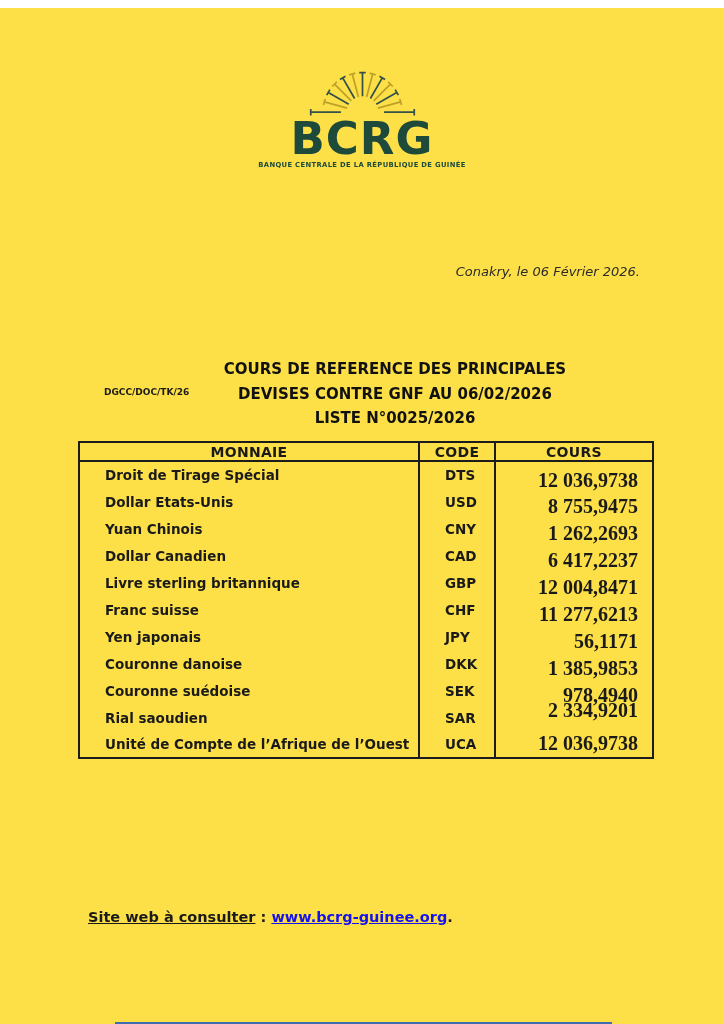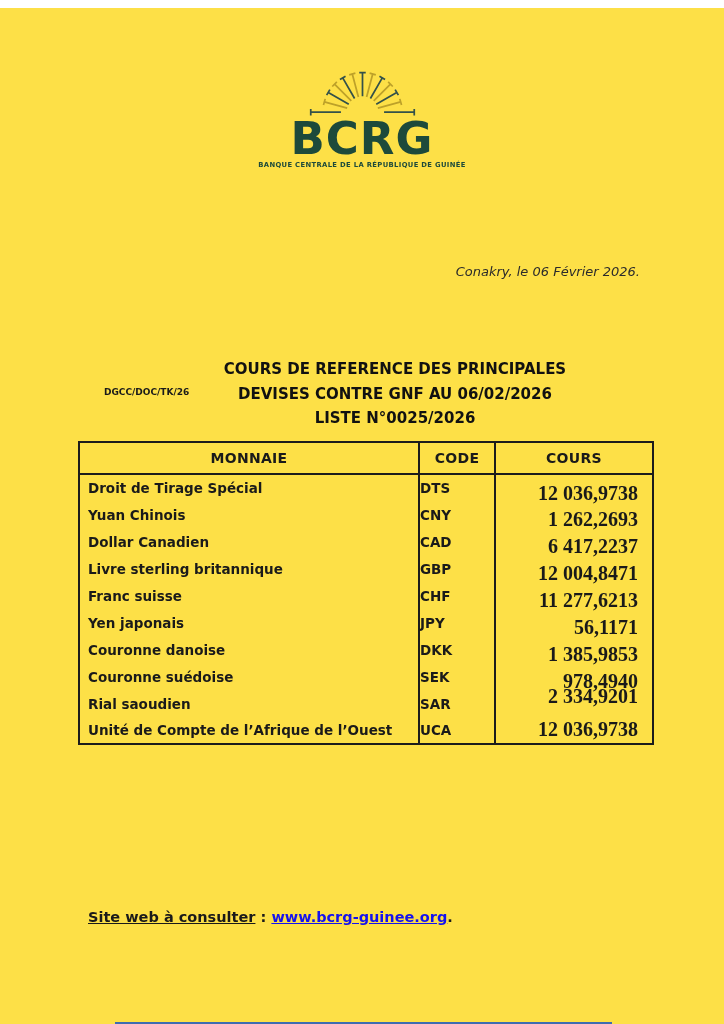--- a/index.html
+++ b/index.html
@@ -22,24 +22,24 @@
   .doc-title { position:absolute; top:349px; left:100px; width:590px; text-align:center;
                font-weight:bold; font-size:15px; line-height:24.5px; color:#111; }
 
   
   table.rates { position:absolute; top:433px; left:78px; width:574px;
                 border-collapse:collapse; table-layout:fixed; }
   table.rates col.c1 { width:340px; } table.rates col.c2 { width:76px; }
   table.rates col.c3 { width:158px; }
   table.rates th, table.rates td { border:0; }
   table.rates { border:2px solid #1c1c1c; }
-  table.rates th { height:32px; font-size:14px; font-weight:bold; text-align:center;
+  table.rates th { height:19px; font-size:14px; font-weight:bold; text-align:center;
                    border-bottom:2px solid #1c1c1c; letter-spacing:0.3px; vertical-align:middle; }
   table.rates th.b, table.rates td.b { border-left:2px solid #1c1c1c; }
-  table.rates td { height:27px; vertical-align:middle; }
+  table.rates td { height:27px; vertical-align:middle;padding-left:25px; }
   td.monnaie { font-size:13.5px; font-weight:bold; padding-left:8px; white-space:nowrap; }
   td.code { font-size:13.5px; font-weight:bold; text-align:left; }
   td.cours { font-family:"Liberation Serif","DejaVu Serif",serif; font-weight:bold;
              font-size:20px; text-align:right; padding-right:14px; white-space:nowrap; }
   td.cours span { display:inline-block; }
   .cd  span { transform:translateY(5px); }
   .cu1 span { transform:translateY(-7px); }
   .cu2 span { transform:translateY(-1px); }
   .cu3 span { transform:translateY(-9px); }
 
@@ -86,20 +86,25 @@
       <th>MONNAIE</th>
       <th class="b">CODE</th>
       <th class="b">COURS</th>
     </tr>
     <tr>
       <td class="monnaie">Droit de Tirage Spécial</td>
       <td class="code b">DTS</td>
       <td class="cours b cd"><span>12 036,9738</span></td>
     </tr>
     <tr>
+      <td class="monnaie">Dollar Etats-Unis</td>
+      <td class="code b">USD</td>
+      <td class="cours b cd"><span>8 755,9475</span></td>
+    </tr>
+    <tr>
       <td class="monnaie">Yuan Chinois</td>
       <td class="code b">CNY</td>
       <td class="cours b cd"><span>1 262,2693</span></td>
     </tr>
     <tr>
       <td class="monnaie">Dollar Canadien</td>
       <td class="code b">CAD</td>
       <td class="cours b cd"><span>6 417,2237</span></td>
     </tr>
     <tr>

